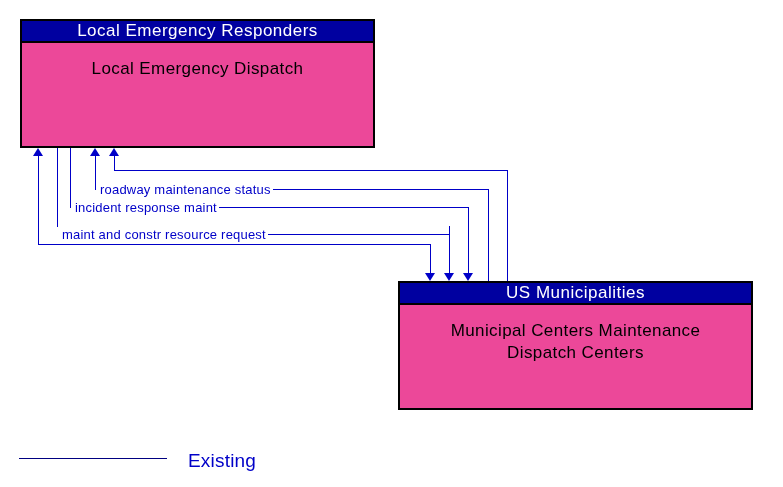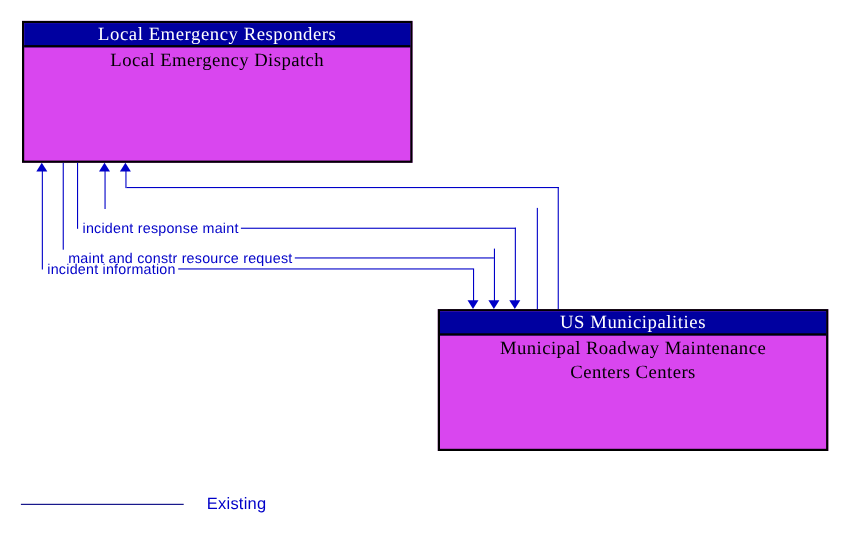--- a/index.html
+++ b/index.html
@@ -9,24 +9,23 @@
     height: 487px;
     background: #ffffff;
     font-family: "Liberation Sans", sans-serif;
     overflow: hidden;
   }
   
   .ebox {
     position: absolute;
     box-sizing: border-box;
     border: 2px solid #000000;
-    background: #d946ef;
+    background: #ec4899;
     width: 355px;
     height: 129px;
-    font-family: Liberation Serif, serif;
   }
   .ebox-top { left: 20px; top: 19px; }
   .ebox-bottom { left: 398px; top: 281px; }
   .ebox-header {
     box-sizing: border-box;
     height: 22px;
     background: #0000a0;
     border-bottom: 2px solid #000000;
     color: #ffffff;
     font-size: 17px;
@@ -35,21 +34,21 @@
     text-align: center;
     white-space: nowrap;
     overflow: hidden;
   }
   .ebox-body {
     color: #000000;
     font-size: 17px;
     letter-spacing: 0.4px;
     line-height: 22px;
     text-align: center;
-    padding-top: 1px;
+    padding-top: 15px;
   }
   .ebox-body .wrapbound {
     display: block;
     max-width: 300px;
     margin: 0 auto;
   }
   
   .vline {
     position: absolute;
     width: 1px;
@@ -86,53 +85,57 @@
   .legend-line {
     position: absolute;
     left: 19px; top: 458px;
     width: 148px; height: 0;
     border-top: 1px solid #000080;
   }
   .legend-label {
     position: absolute;
     left: 188px; top: 450px;
     color: #0000c8;
-    font-size: 15px;
+    font-size: 19px;
     letter-spacing: 0.2px;
     white-space: nowrap;
   }
 </style>
 </head>
 <body>
 
 <div class="canvas">
 
   <div class="ebox ebox-top">
     <div class="ebox-header">Local Emergency Responders</div>
     <div class="ebox-body">
       <span class="wrapbound">Local Emergency Dispatch</span>
     </div>
   </div>
 
   <div class="ebox ebox-bottom">
     <div class="ebox-header">US Municipalities</div>
     <div class="ebox-body">
-      <span class="wrapbound">Municipal Roadway Maintenance Centers Centers</span>
+      <span class="wrapbound">Municipal Centers Maintenance Dispatch Centers</span>
     </div>
   </div>
 
   <div class="arrow-up" style="left:109px; top:148px;"></div>
   <div class="vline" style="left:114px; top:154px; height:17px;"></div>
   <div class="flow-row" style="left:115px; top:161px; width:393px;">
     <span class="flow-hline"></span>
   </div>
   <div class="vline" style="left:507px; top:170px; height:111px;"></div>
 
   <div class="arrow-up" style="left:90px; top:148px;"></div>
   <div class="vline" style="left:95px; top:154px; height:36px;"></div>
+  <div class="flow-row" style="left:96px; top:180px; width:393px;">
+    <span class="flow-label">roadway maintenance status</span>
+    <span class="flow-hline"></span>
+  </div>
   <div class="vline" style="left:488px; top:189px; height:92px;"></div>
 
   <div class="vline" style="left:70px; top:148px; height:60px;"></div>
   <div class="flow-row" style="left:71px; top:198px; width:398px;">
     <span class="flow-label">incident response maint</span>
     <span class="flow-hline"></span>
   </div>
   <div class="vline" style="left:468px; top:207px; height:68px;"></div>
   <div class="arrow-down" style="left:463px; top:273px;"></div>
 
@@ -140,21 +143,20 @@
   <div class="flow-row" style="left:58px; top:225px; width:391px;">
     <span class="flow-label">maint and constr resource request</span>
     <span class="flow-hline"></span>
   </div>
   <div class="vline" style="left:449px; top:226px; height:49px;"></div>
   <div class="arrow-down" style="left:444px; top:273px;"></div>
 
   <div class="arrow-up" style="left:33px; top:148px;"></div>
   <div class="vline" style="left:38px; top:154px; height:91px;"></div>
   <div class="flow-row" style="left:39px; top:235px; width:391px;">
-    <span class="flow-label">incident information</span>
     <span class="flow-hline"></span>
   </div>
   <div class="vline" style="left:430px; top:244px; height:31px;"></div>
   <div class="arrow-down" style="left:425px; top:273px;"></div>
 
   <div class="legend-line"></div>
   <span class="legend-label">Existing</span>
 
 </div>
 

